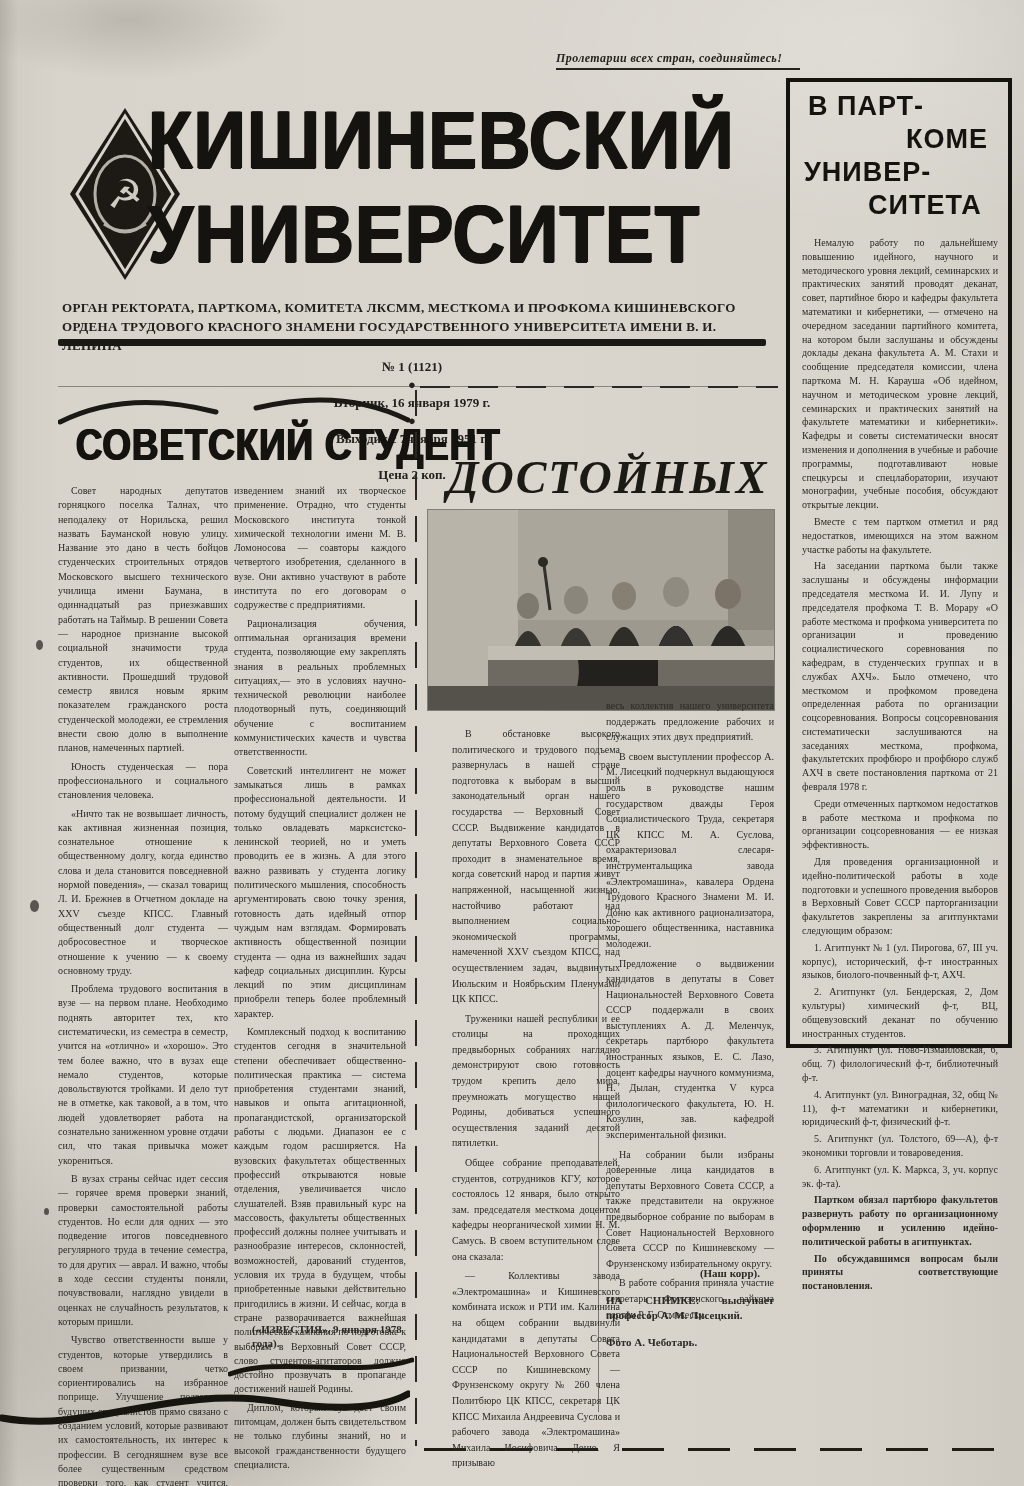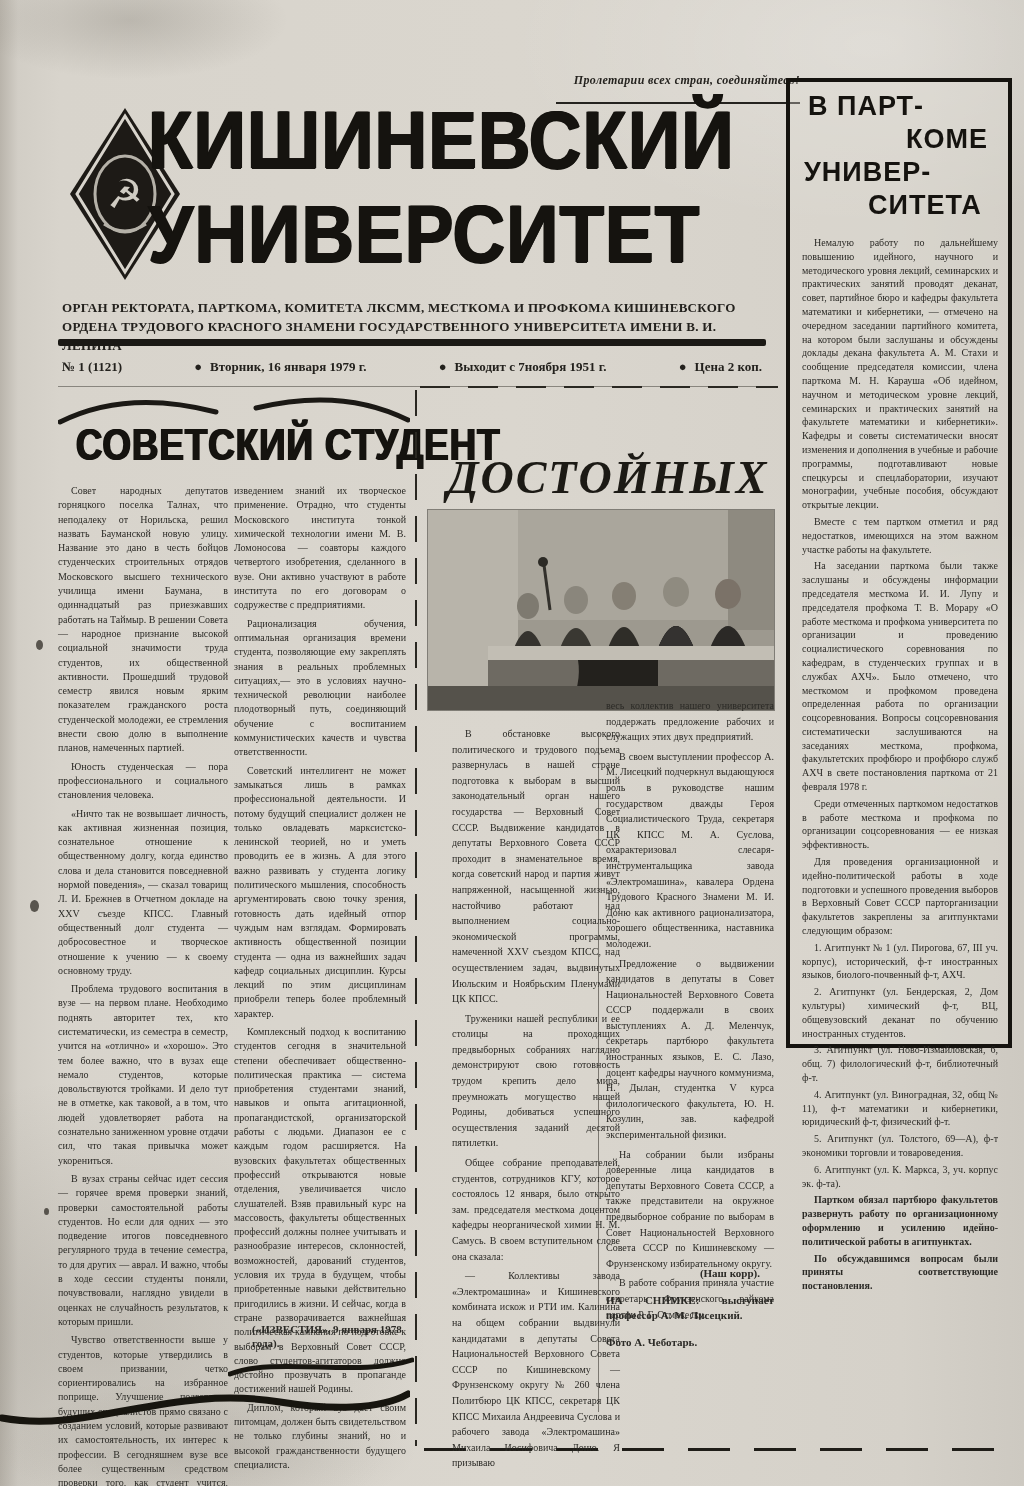--- a/index.html
+++ b/index.html
@@ -8,36 +8,36 @@
           radial-gradient(ellipse 600px 300px at 85% 3%, rgba(255,255,255,.25), transparent 60%),
           radial-gradient(ellipse 500px 400px at 10% 90%, rgba(90,85,75,.18), transparent 65%),
           radial-gradient(ellipse 300px 200px at 97% 45%, rgba(255,255,255,.20), transparent 70%),
           linear-gradient(90deg, #b9b4ab 0, #d2cec6 18px, #d8d4cc 60px, #dad6ce 50%, #d5d1c9 88%, #cdc9c1 100%),
           #d6d2ca;
         font-family:"Liberation Serif", serif; color:#2b2a26;}
   .speck{position:absolute;background:#3a362f;border-radius:50%;opacity:.8;}
   .smudge{position:absolute;border-radius:50%;pointer-events:none;}
 
   
-  .slogan{position:absolute;left:556px;top:72px;width:244px;text-align:right;
+  .slogan{position:absolute;left:556px;top:50px;width:244px;text-align:left;
           font:italic bold 12px/16px "Liberation Serif", serif;letter-spacing:.4px;
-          border-bottom:2px solid #25231f;padding-bottom:14px;color:#25231f;}
+          border-bottom:2px solid #25231f;padding-bottom:2px;color:#25231f;}
   .badge{position:absolute;left:66px;top:106px;width:118px;height:176px;}
   .title{position:absolute;left:148px;font-family:"Liberation Sans",sans-serif;font-weight:bold;
          color:#15130f;letter-spacing:1px;transform:scale(.96,1.08);transform-origin:left top;
          text-shadow:1px 0 #15130f,-1px 0 #15130f,0 1px #15130f;white-space:nowrap;}
   #title1{top:92px;font-size:76px;}
   #title2{top:186px;font-size:76px;}
   .subtitle{position:absolute;left:62px;width:700px;font:bold 13px/19px "Liberation Serif",serif;
             letter-spacing:.3px;color:#23211d;margin-top:8px;}
   #subtitle1{top:290px;}
   #subtitle2{top:309px;}
   .thickbar{position:absolute;left:58px;top:339px;width:708px;height:7px;background:#1b1915;border-radius:2px;}
   .issuebar{position:absolute;left:62px;top:358px;width:700px;display:flex;align-items:center;
-            font:bold 13px/18px "Liberation Serif",serif;color:#23211d;}
+            font:bold 13px/18px "Liberation Serif",serif;color:#23211d;flex-direction:column;}
   .issuebar .sp{flex:1;}
   .dot{font-size:13px;margin:0 8px;}
   .thinline{position:absolute;left:58px;top:386px;width:710px;height:1px;background:rgba(40,38,32,.45);}
 
   
   .partkom{position:absolute;left:786px;top:78px;width:226px;height:970px;
            border:4px solid #15130f;background:rgba(224,220,212,.35);padding:8px 10px 0 12px;box-sizing:border-box;}
   .pk-head{font-family:"Liberation Sans",sans-serif;font-weight:bold;color:#15130f;
            font-size:27px;line-height:33px;letter-spacing:1px;margin-bottom:14px;}
   .pk-head div{white-space:nowrap;}

